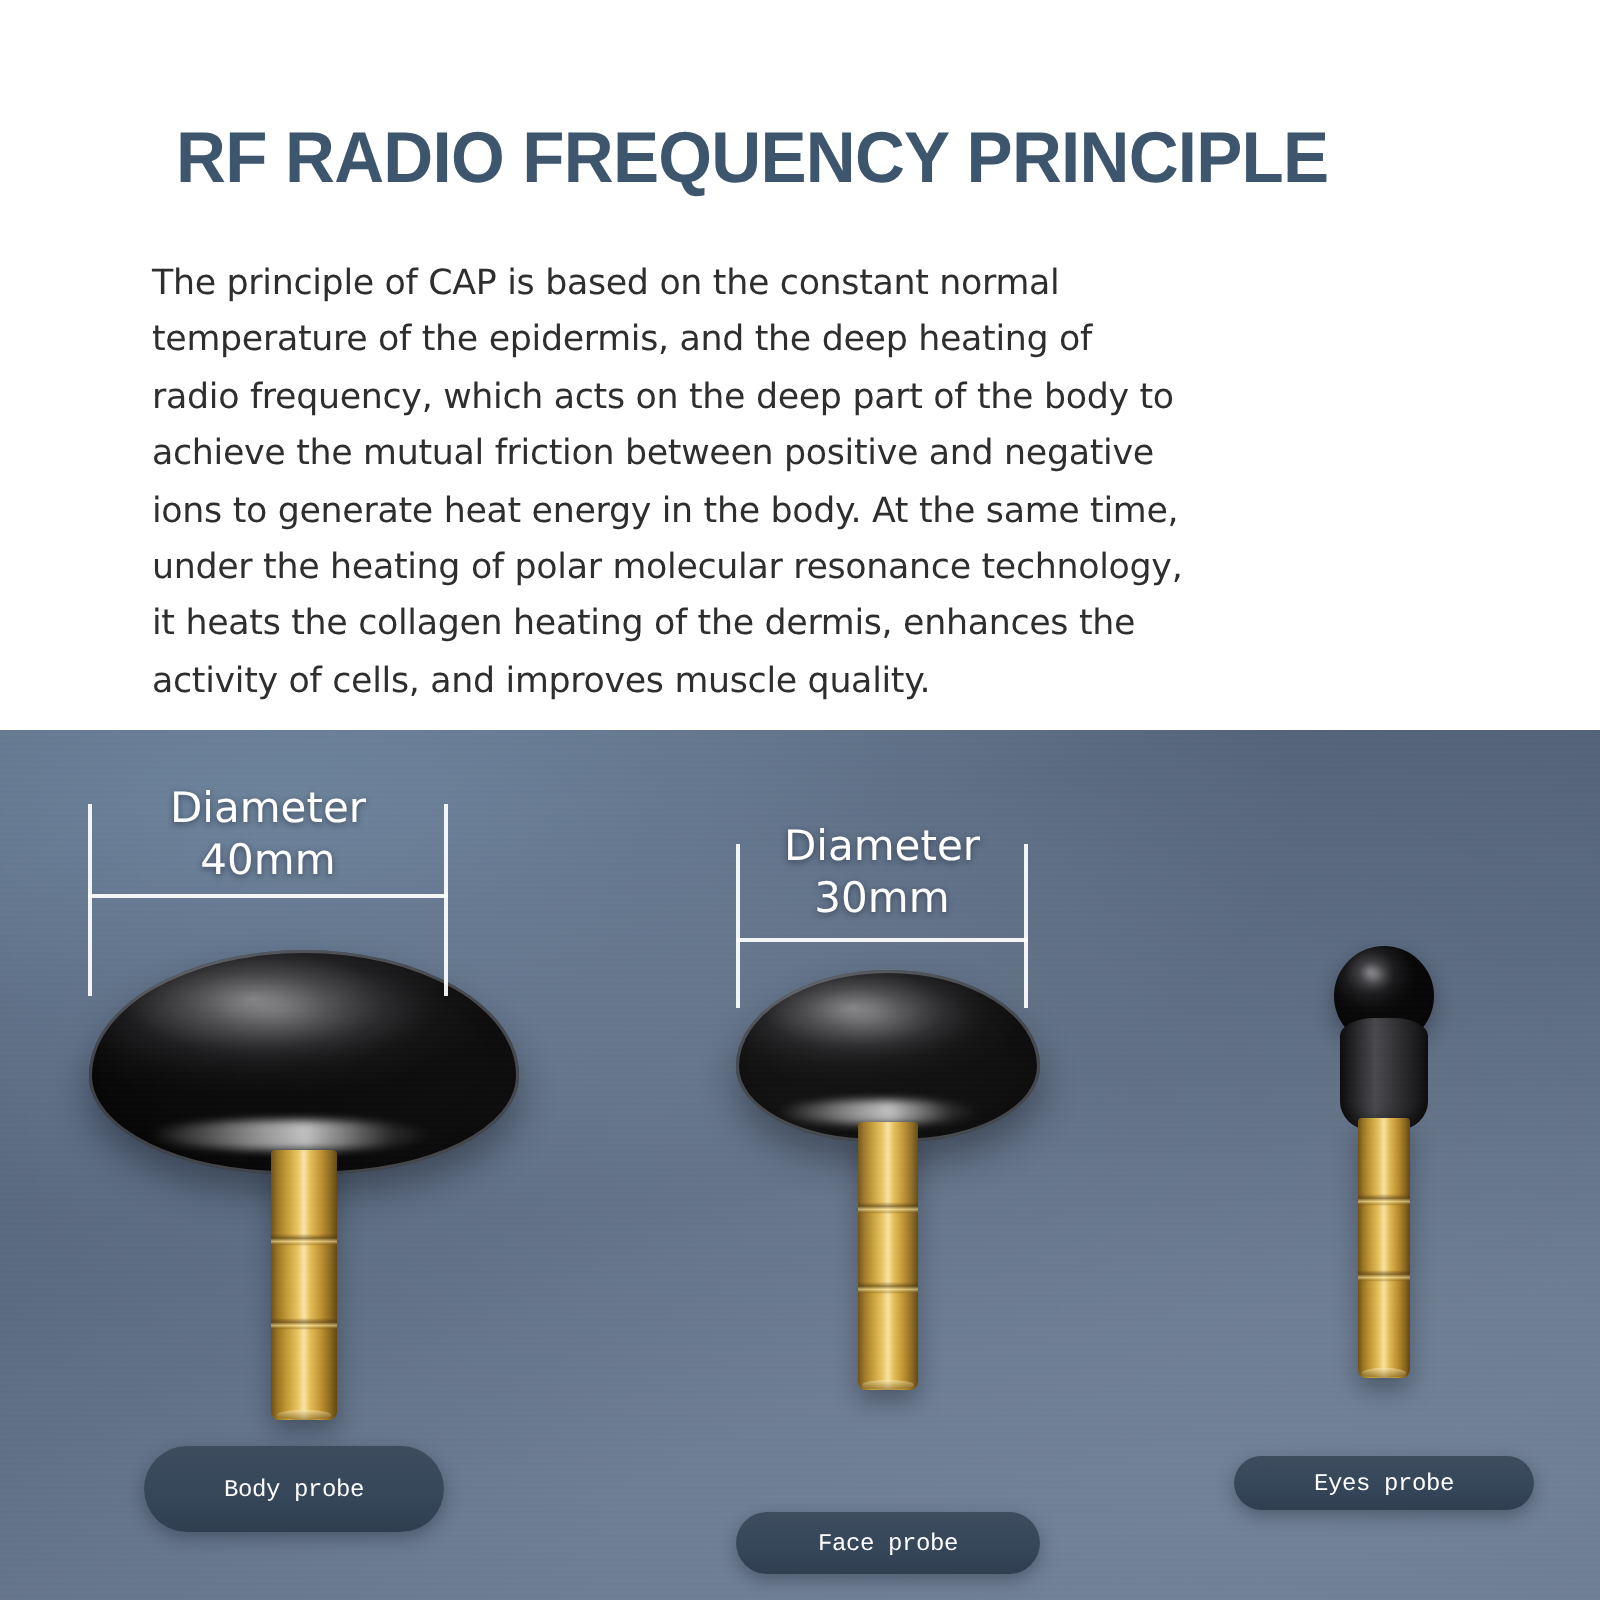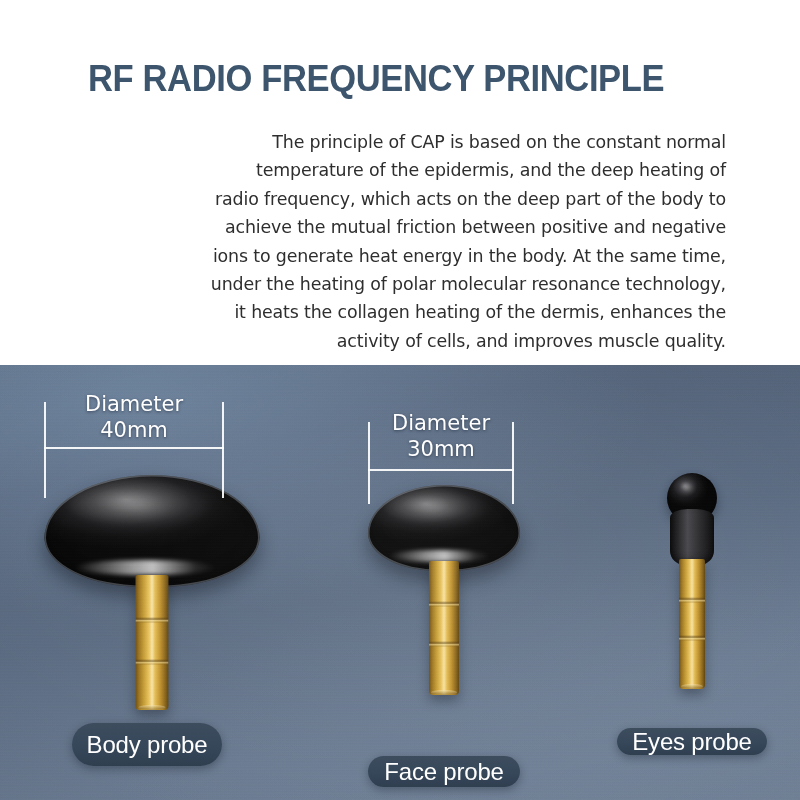--- a/index.html
+++ b/index.html
@@ -52,21 +52,21 @@
   .body-copy {
     position: absolute;
     left: 76px;
     top: 128px;
     width: 650px;
     font-family: "DejaVu Sans", sans-serif;
     font-size: 17.4px;
     line-height: 28.4px;
     color: #2e2e2e;
     letter-spacing: -0.15px;
-    text-align: right;
+    text-align: left;
   }
   .body-copy .ln { display: block; white-space: nowrap; }
 
   
   .photo-section {
     position: absolute;
     left: 0;
     top: 365px;
     width: 800px;
     height: 435px;
@@ -265,22 +265,22 @@
 
   
   .pill {
     position: absolute;
     display: flex;
     align-items: center;
     justify-content: center;
     border-radius: 999px;
     background: linear-gradient(180deg, #3d4d5e 0%, #36475a 55%, #2f3f50 100%);
     color: #ffffff;
-    font-family: Liberation Sans, sans-serif;
-    font-size: 24px;
+    font-family: Liberation Mono, monospace;
+    font-size: 12px;
     letter-spacing: -0.2px;
     white-space: nowrap;
     box-shadow: 0 3px 9px rgba(18,26,38,0.35);
   }
 
   #pill-body { left: 72px; top: 723px; width: 150px; height: 43px; }
   #pill-face { left: 368px; top: 756px; width: 152px; height: 31px; }
   #pill-eyes { left: 617px; top: 728px; width: 150px; height: 27px; }
 </style>
 </head>

